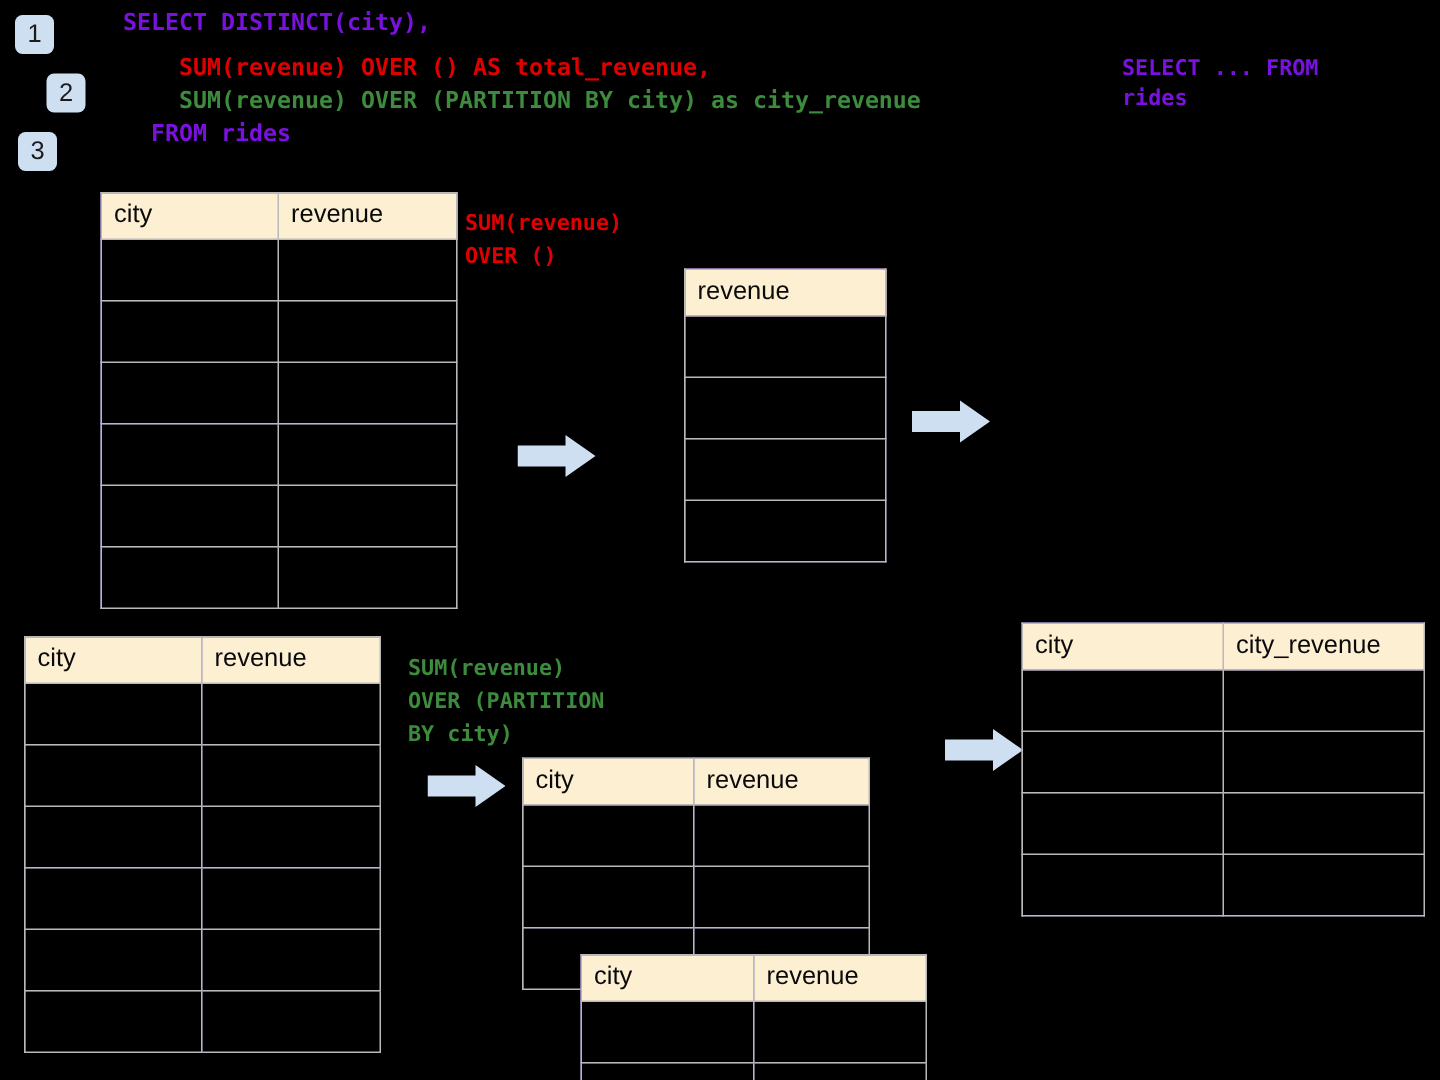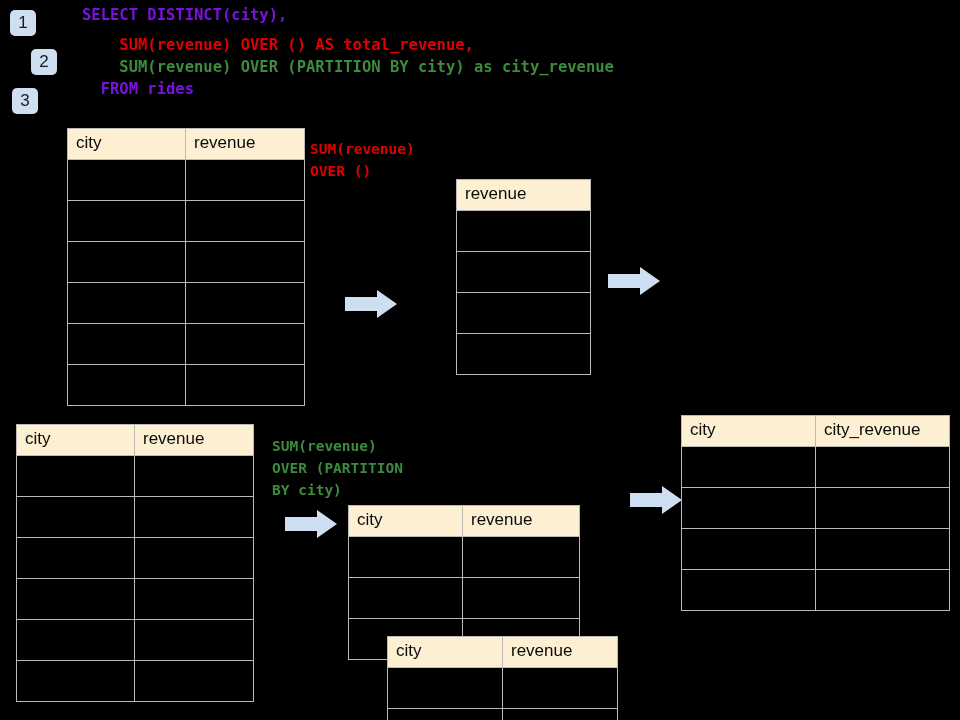--- a/index.html
+++ b/index.html
@@ -94,20 +94,22 @@
 
   <div class="badge" style="left:10px; top:10px;">1</div>
   <div class="badge" style="left:31px; top:49px;">2</div>
   <div class="badge" style="left:12px; top:88px;">3</div>
 
   <div class="sql sql-purple" style="left:82px; top:4px;">SELECT DISTINCT(city),</div>
   <div class="sql sql-red" style="left:82px; top:34px;">    SUM(revenue) OVER () AS total_revenue,</div>
   <div class="sql sql-green" style="left:82px; top:56px;">    SUM(revenue) OVER (PARTITION BY city) as city_revenue</div>
   <div class="sql sql-purple" style="left:82px; top:78px;text-align:right;">  FROM rides</div>
 
+  <div class="callout callout-purple" style="left:748px; top:36px; line-height:20px;">SELECT ... FROM
+rides</div>
 
   <div class="callout callout-red" style="left:310px; top:138px;">SUM(revenue)
 OVER ()</div>
 
   <div class="callout callout-green" style="left:272px; top:435px;">SUM(revenue)
 OVER (PARTITION
 BY city)</div>
 
   <table class="tbl" style="left:67px; top:128px; width:237px;">
     <colgroup>

